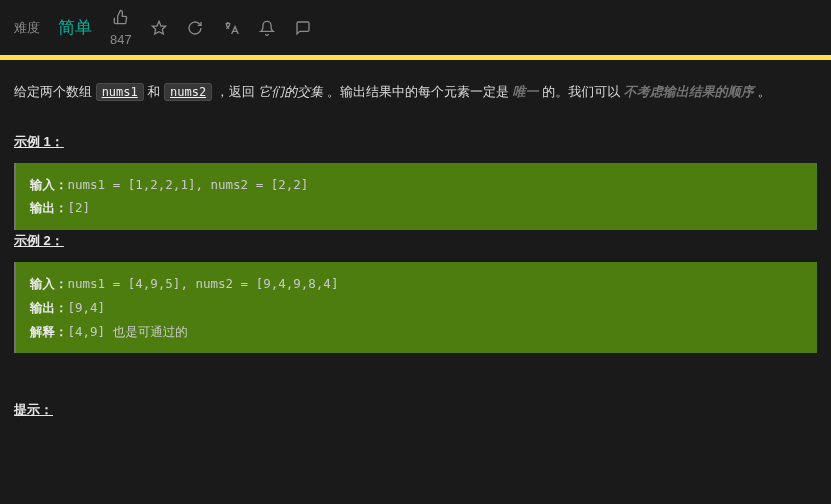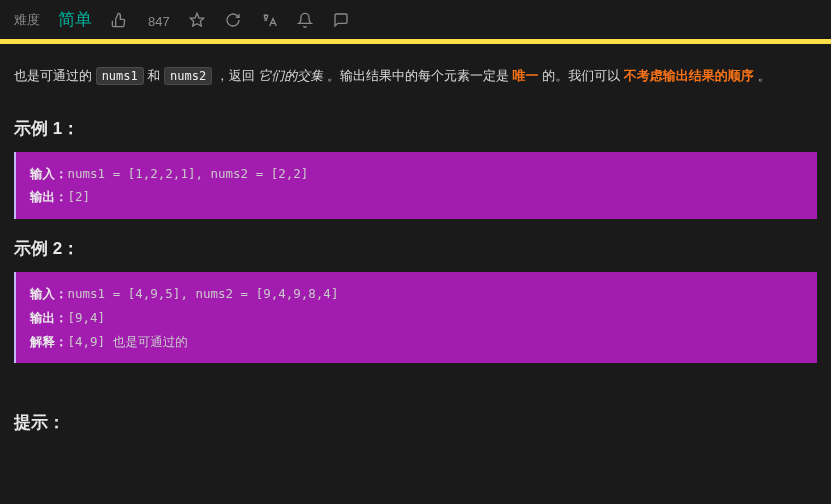--- a/index.html
+++ b/index.html
@@ -14,21 +14,21 @@
   }
   .header {
     display: flex;
     align-items: center;
     gap: 18px;
     padding: 8px 14px;
     border-bottom: 5px solid #fde047;
   }
   .header .label { color: #8a8a8a; font-size: 13px; }
   .header .difficulty { color: #00af9b; font-size: 17px; }
-  .header .likes { display: flex; align-items: flex-end; gap: 20px; color: #8a8a8a; }
+  .header .likes { display: flex; align-items: center; gap: 6px; color: #8a8a8a; flex-direction: column; }
   .header .icon-btn {
     color: #8a8a8a;
     cursor: pointer;
     display: flex;
     align-items: center;
     justify-content: center;
     width: 18px; height: 18px;
   }
   .header .icon-btn svg { width: 16px; height: 16px; }
   .content {
@@ -36,34 +36,36 @@
   }
   .desc { font-size: 13px; line-height: 1.9; color: #d9d9d9; margin-bottom: 28px; }
   .desc code, .hints code {
     background: #373737;
     border: 1px solid #4a4a4a;
     border-radius: 3px;
     padding: 1px 5px;
     font-family: Menlo, Consolas, monospace;
     font-size: 12px;
     color: #eee;
+    text-decoration: underline;
   }
   .desc .em { font-style: italic; color: #d9d9d9; }
-  .desc .bold { font-weight: bold; color: #f97316; }
+  .desc .bold { font-weight: bold; color: #737373; font-style: italic; }
   .section-title {
     font-weight: bold;
-    font-size: 17px;
+    font-size: 13px;
     color: #e8e8e8;
     margin-bottom: 12px;
+    text-decoration: underline;
   }
   .example {
-    background: #a21caf;
-    border-left: 2px solid #c4b5fd;
+    background: #4d7c0f;
+    border-left: 2px solid #737373;
     padding: 10px 14px;
-    margin-bottom: 18px;
+    margin-bottom: 2px;
     font-family: Menlo, Consolas, monospace;
     font-size: 12.5px;
     line-height: 1.9;
     color: #c9c9c9;
   }
   .example .k { font-weight: bold; color: #e8e8e8; }
   .hints { margin-top: 48px; }
   .hints ul { padding-left: 34px; margin-top: 8px; }
   .hints li { color: #d9d9d9; font-size: 13px; line-height: 1.7; font-family: Menlo, Consolas, monospace; }
 </style>
@@ -105,21 +107,21 @@
   </span>
   <span class="icon-btn">
     <svg viewBox="0 0 24 24" fill="none" stroke="currentColor" stroke-width="2">
         <path d="M21 15a2 2 0 0 1-2 2H7l-4 4V5a2 2 0 0 1 2-2h14a2 2 0 0 1 2 2z"></path>
       </svg>
   </span>
 </div>
 
 <div class="content">
   <p class="desc">
-    <span>也是可通过的 </span><code>nums1</code><span> 和 </span><code>nums2</code><span> ，返回 </span><span class="em">它们的交集</span><span> 。输出结果中的每个元素一定是 </span><span class="bold">唯一</span><span> 的。我们可以 </span><span class="bold">不考虑输出结果的顺序</span><span> 。</span>
+    <span>给定两个数组 </span><code>nums1</code><span> 和 </span><code>nums2</code><span> ，返回 </span><span class="em">它们的交集</span><span> 。输出结果中的每个元素一定是 </span><span class="bold">唯一</span><span> 的。我们可以 </span><span class="bold">不考虑输出结果的顺序</span><span> 。</span>
   </p>
 
   <div>
     <div class="section-title">示例 1：</div>
     <div class="example">
       <div><span class="k">输入：</span><span>nums1 = [1,2,2,1], nums2 = [2,2]</span></div>
       <div><span class="k">输出：</span><span>[2]</span></div>
     </div>
   </div>
 

